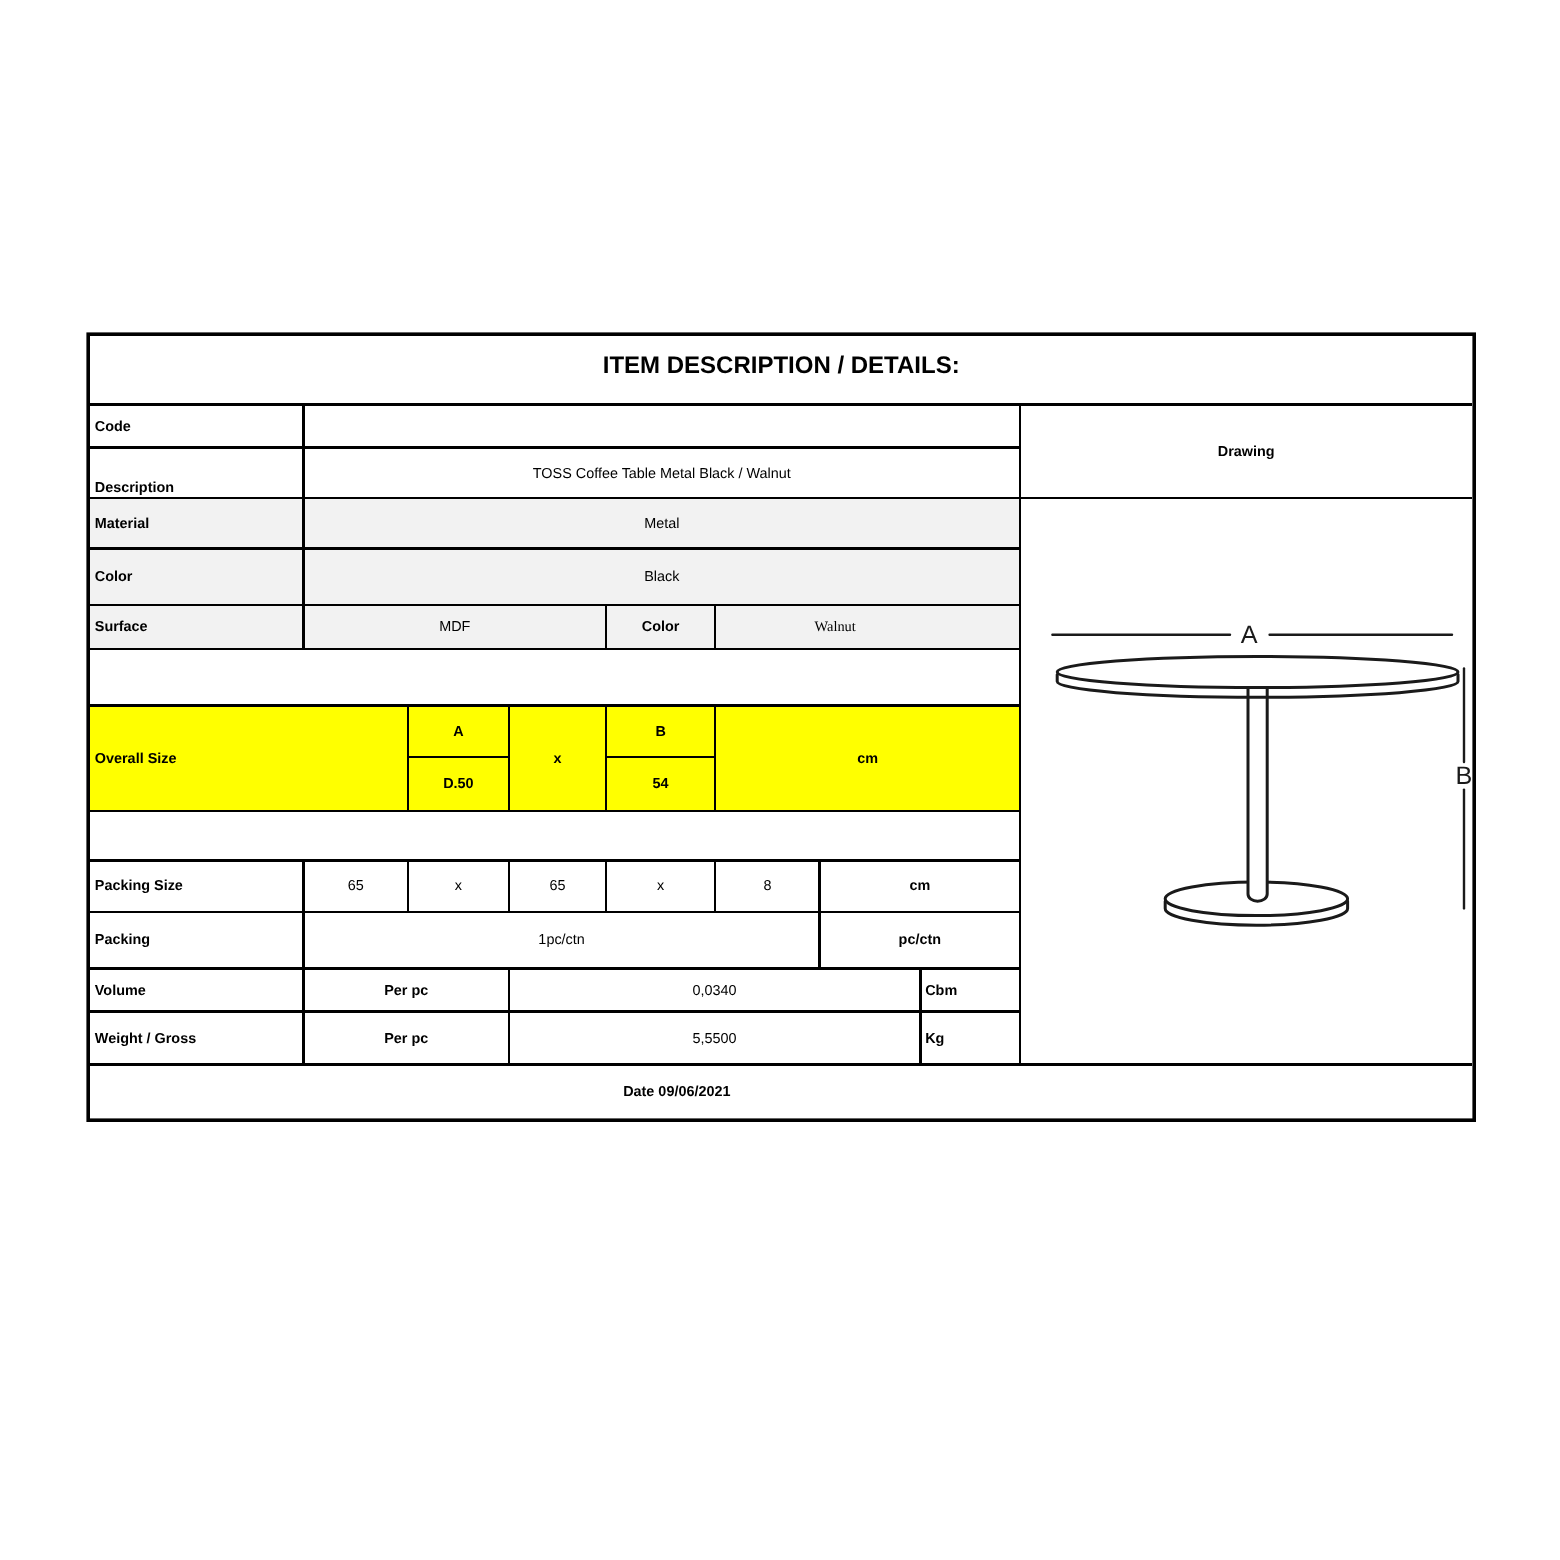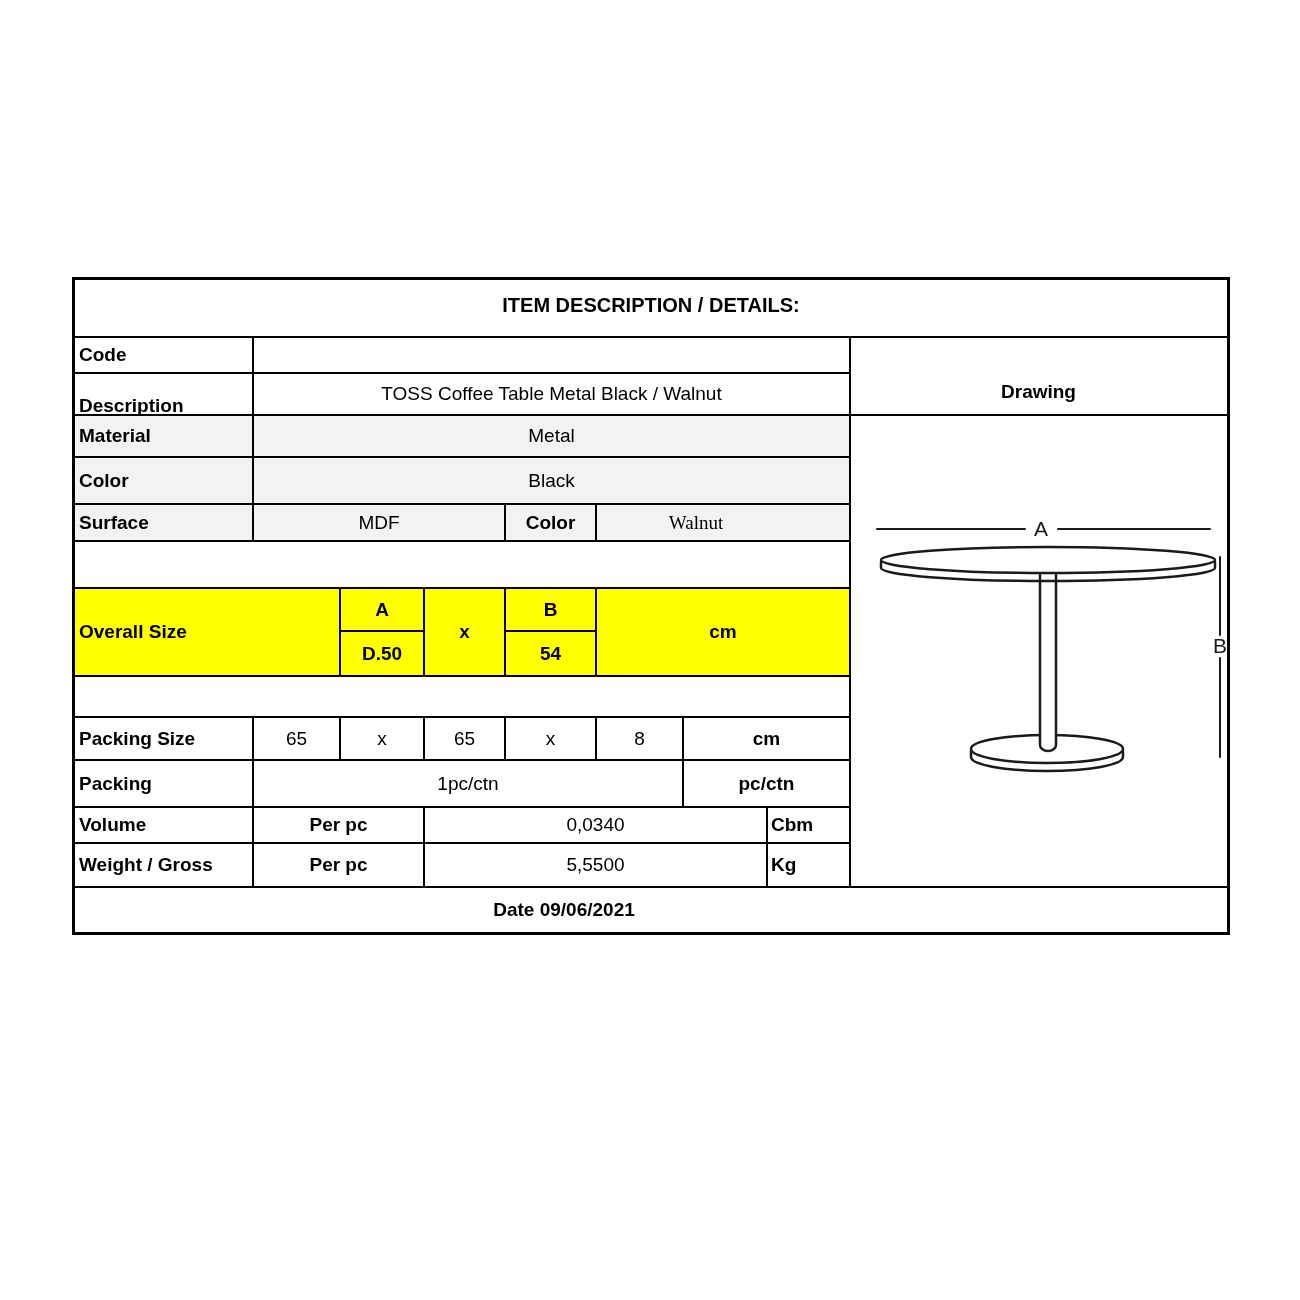--- a/index.html
+++ b/index.html
@@ -3,21 +3,21 @@
 <meta charset="utf-8">
 <style>
   html,body{margin:0;padding:0;background:#ffffff;}
   .page{position:relative;width:1300px;height:1300px;background:#ffffff;overflow:hidden;
         font-family:"Liberation Sans",sans-serif;color:#000;}
   .sheet{position:absolute;left:72px;top:277px;width:1158px;height:658px;
          border:3px solid #000;box-sizing:border-box;background:#fff;}
   .fill{position:absolute;}
   .gridsvg,.drawsvg{position:absolute;}
   .cell{position:absolute;display:flex;align-items:center;box-sizing:border-box;
-        font-size:19px;line-height:1.05;white-space:nowrap;}
+        font-size:12px;line-height:1.05;white-space:nowrap;}
   .c{justify-content:center;text-align:center;}
   .l{justify-content:flex-start;padding-left:4px;}
   .b{font-weight:bold;}
   .hdr{font-size:20px;}
 </style>
 </head>
 <body>
 
 <div class="page">
   <div class="sheet">
@@ -59,21 +59,21 @@
         <line x1="521" y1="437" x2="521" y2="480"></line>
         <line x1="608" y1="437" x2="608" y2="527"></line>
         <line x1="692" y1="527" x2="692" y2="607"></line>
         <line x1="775" y1="57" x2="775" y2="607"></line>
       </g>
     </svg>
 
     <div class="cell c b hdr" style="left:0;top:0;width:1152px;height:51px;">ITEM DESCRIPTION / DETAILS:</div>
 
     <div class="cell l b" style="left:0;top:57px;width:178px;height:36px;">Code</div>
-    <div class="cell c b" style="left:775px;top:57px;width:377px;height:78px;margin-top:16px;">Drawing</div>
+    <div class="cell c b" style="left:775px;top:57px;width:377px;height:78px;">Drawing</div>
 
     <div class="cell l b" style="left:0;top:105px;width:178px;height:42px;">Description</div>
     <div class="cell c" style="left:178px;top:93px;width:597px;height:42px;">TOSS Coffee Table Metal Black / Walnut</div>
 
     <div class="cell l b" style="left:0;top:135px;width:178px;height:42px;">Material</div>
     <div class="cell c" style="left:178px;top:135px;width:597px;height:42px;">Metal</div>
 
     <div class="cell l b" style="left:0;top:177px;width:178px;height:47px;">Color</div>
     <div class="cell c" style="left:178px;top:177px;width:597px;height:47px;">Black</div>
 

